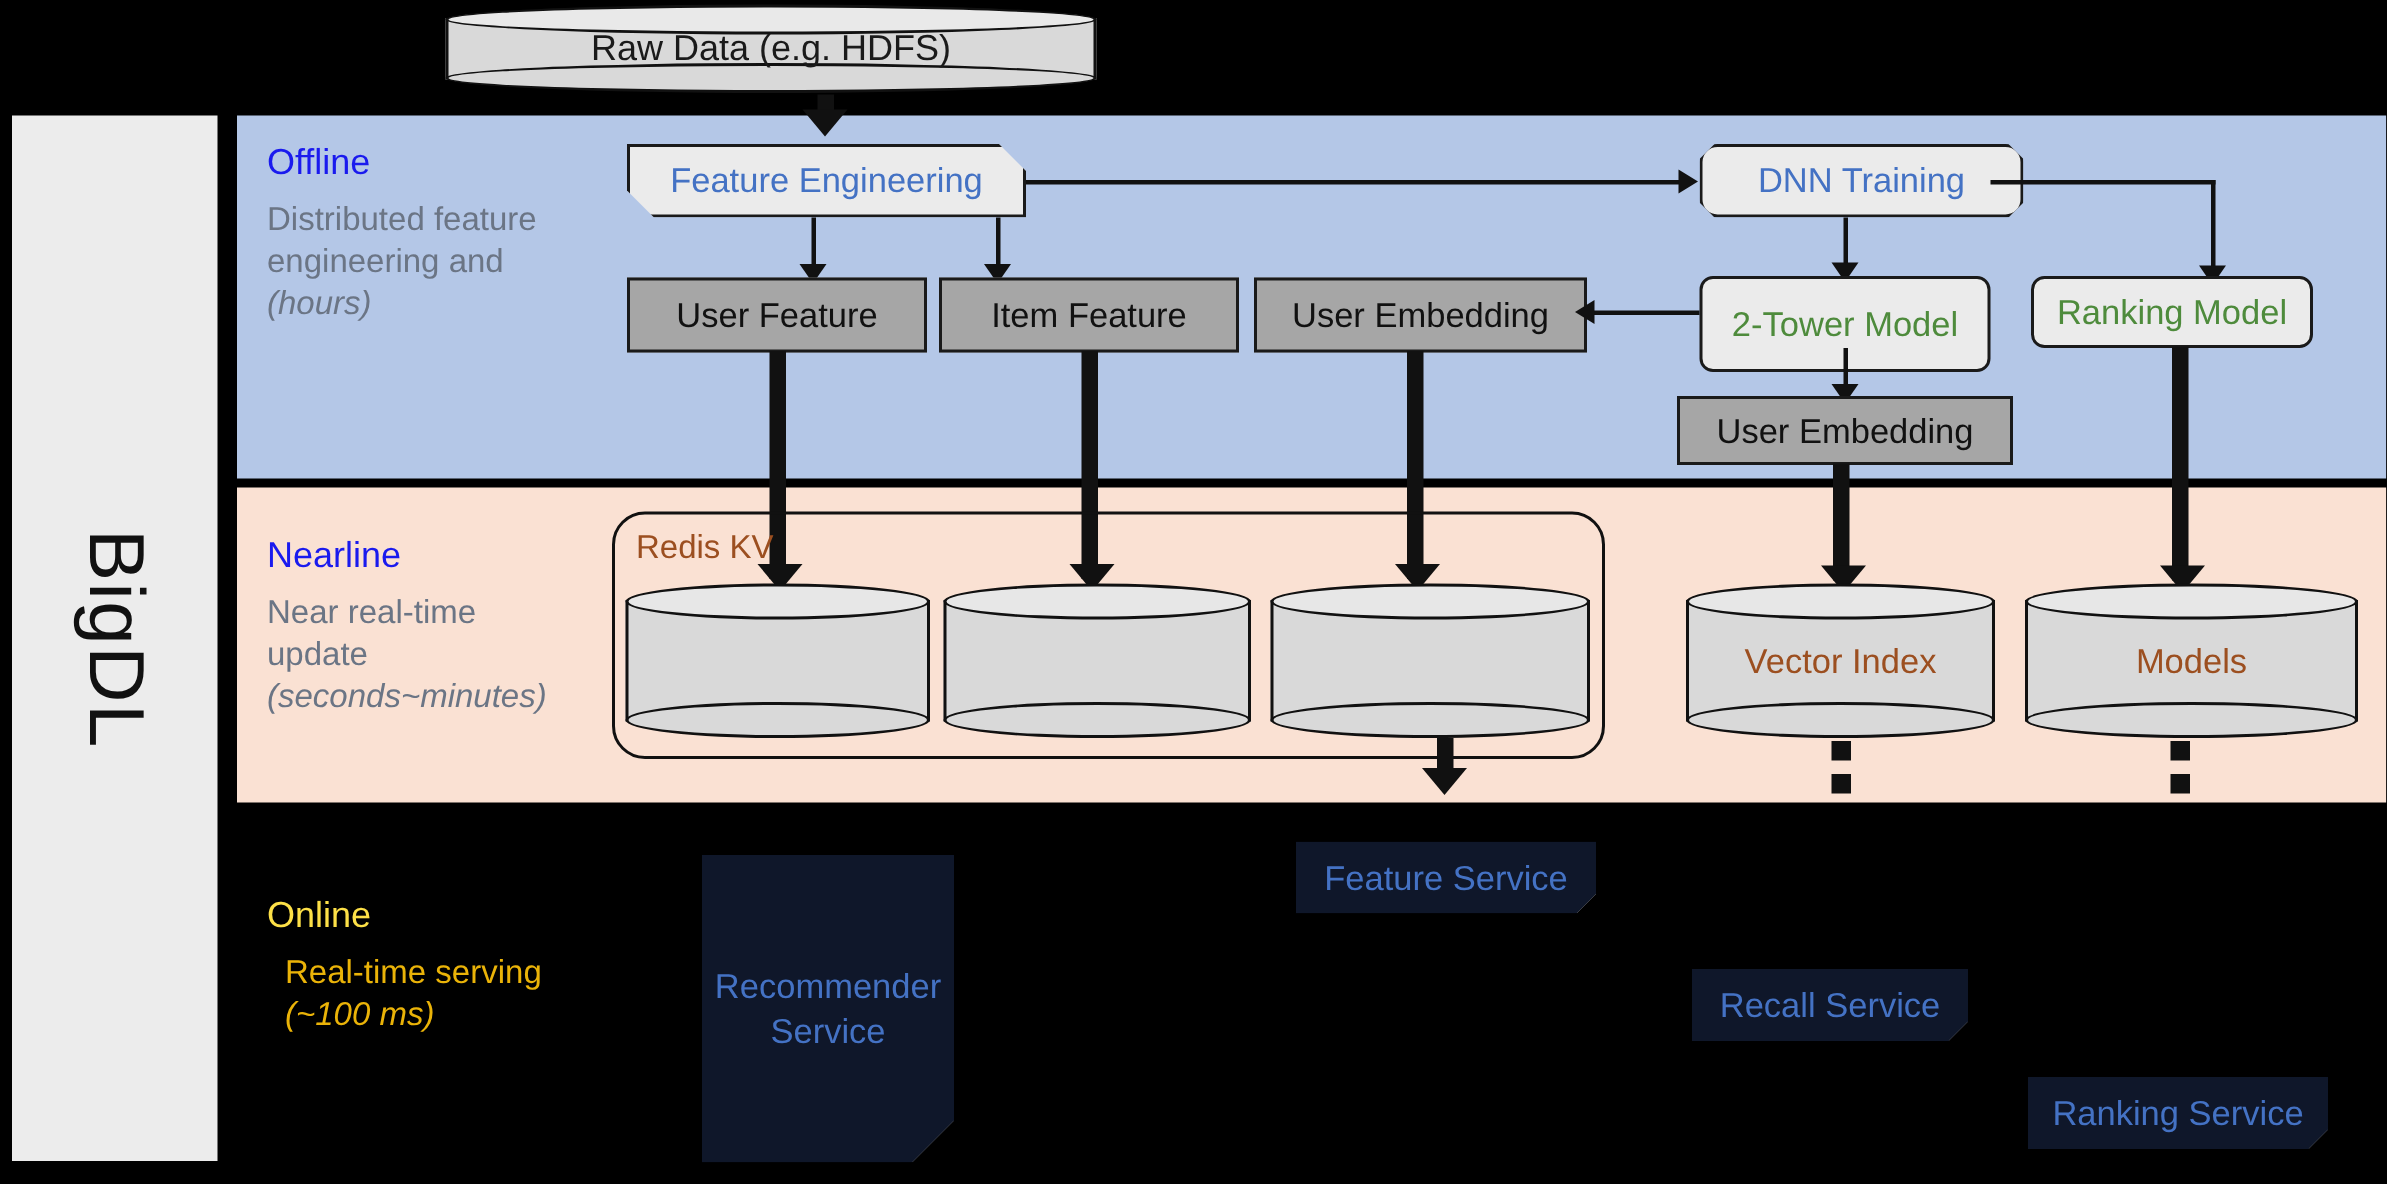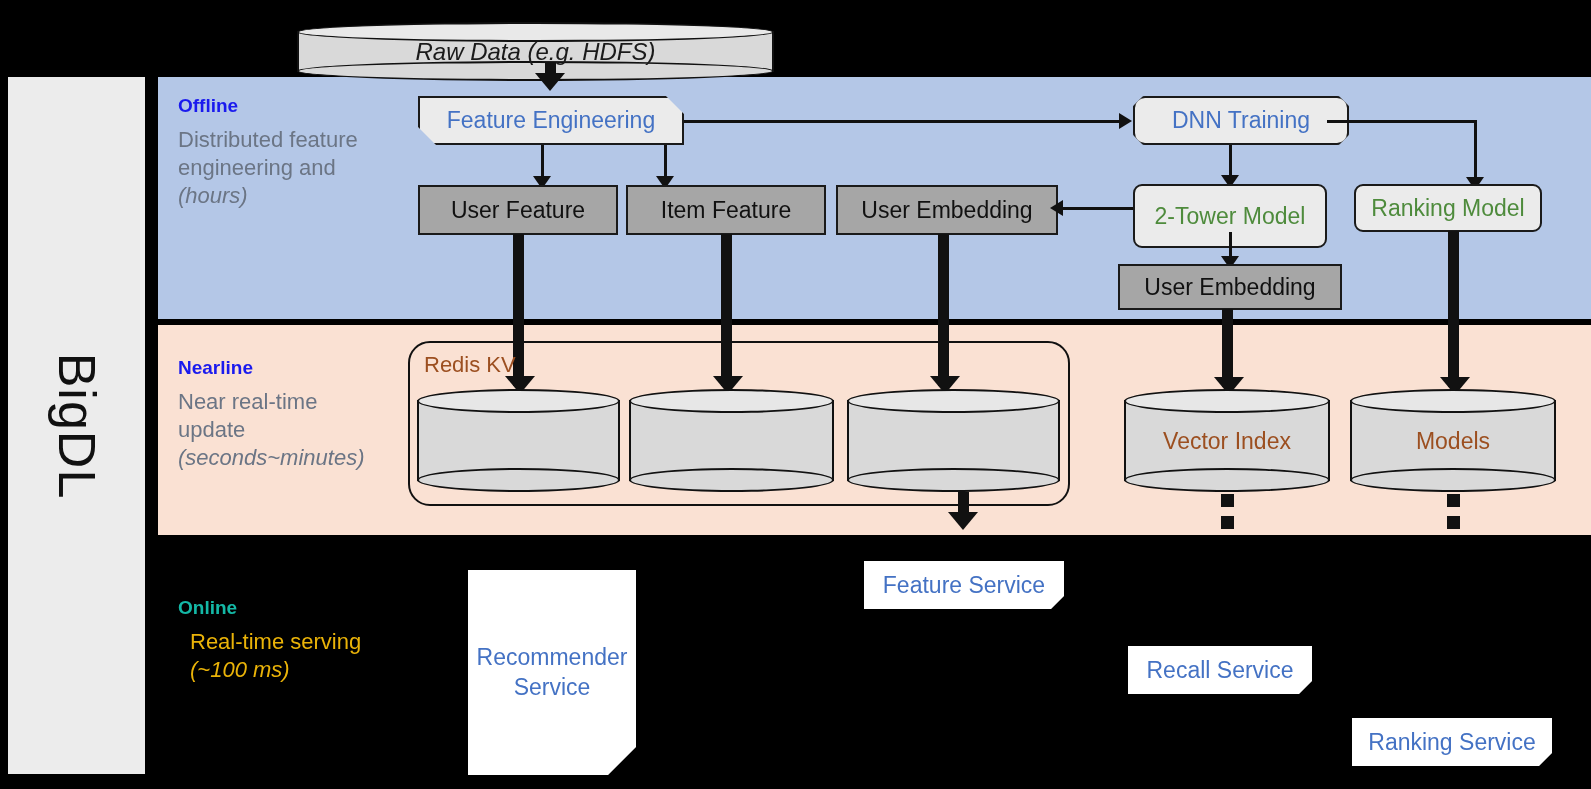--- a/index.html
+++ b/index.html
@@ -12,27 +12,27 @@
   #band-nearline{top:325px;height:210px;background:#fae1d3;}
   #band-online{top:541px;height:248px;background:#000;}
 
   
   #bigdl-rail{position:absolute;left:8px;top:77px;width:137px;height:697px;background:#ececec;}
   #bigdl-label{position:absolute;left:50%;top:50%;transform:translate(-50%,-50%) rotate(90deg);
      font-size:52px;color:#111;letter-spacing:1px;white-space:nowrap;}
 
   
   .band-caption{position:absolute;width:210px;}
-  .band-title{font-size:19px;font-weight:bold;color:#1a1aee;margin-bottom:9px;}
+  .band-title{font-size:24px;font-weight:normal;color:#1a1aee;margin-bottom:9px;}
   .band-sub{font-size:22px;color:#6b7585;line-height:1.28;}
   .band-sub i{font-style:italic;}
   #cap-offline{left:178px;top:95px;}
   #cap-nearline{left:178px;top:357px;}
   #cap-online{left:178px;top:597px;}
-  #cap-online .band-title{color:#14b8a6;}
+  #cap-online .band-title{color:#fde047;}
   #cap-online .band-sub{color:#eab308;margin-left:12px;}
 
   
   .node{position:absolute;box-sizing:border-box;display:flex;align-items:center;justify-content:center;text-align:center;}
 
   
   .proc{background:#ebebeb;border:2.5px solid #1a1a1a;border-radius:9px;font-size:23px;}
   .proc.green{color:#4e8b3c;}
 
   
@@ -50,37 +50,37 @@
   .cyl .body{position:absolute;left:0;right:0;top:11px;bottom:11px;background:#d9d9d9;
      border-left:2.5px solid #111;border-right:2.5px solid #111;}
   .cyl .top{position:absolute;left:0;right:0;top:0;height:24px;background:#e7e7e7;
      border:2.5px solid #111;border-radius:50%;box-sizing:border-box;}
   .cyl .bot{position:absolute;left:0;right:0;bottom:0;height:24px;background:#d9d9d9;
      border:2.5px solid #111;border-radius:50%;box-sizing:border-box;}
   .cyl .lbl{position:absolute;left:0;right:0;top:50%;transform:translateY(-50%);
      text-align:center;font-size:23px;color:#9c4f20;z-index:3;}
 
   
-  #rawdata{position:absolute;left:297px;top:22px;width:477px;height:59px;font-style:italic;}
+  #rawdata{position:absolute;left:297px;top:3px;width:434px;height:59px;}
   #rawdata .body{position:absolute;left:0;right:0;top:9px;bottom:9px;background:#d9d9d9;
      border-left:2.5px solid #111;border-right:2.5px solid #111;}
   #rawdata .top{position:absolute;left:0;right:0;top:0;height:20px;background:#e9e9e9;
      border:2.5px solid #111;border-radius:50%;box-sizing:border-box;}
   #rawdata .bot{position:absolute;left:0;right:0;bottom:0;height:20px;background:#d9d9d9;
      border:2.5px solid #111;border-radius:50%;box-sizing:border-box;}
   #rawdata .lbl{position:absolute;left:0;right:0;top:50%;transform:translateY(-50%);
      text-align:center;font-size:24px;color:#1a1a1a;z-index:3;}
 
   
   #redis-box{position:absolute;left:408px;top:341px;width:662px;height:165px;
      border:2.5px solid #111;border-radius:22px;box-sizing:border-box;}
   #redis-label{position:absolute;left:424px;top:352px;font-size:22px;color:#9c4f20;z-index:4;}
 
   
-  .svc{position:absolute;background:#ffffff;font-size:23px;color:#4472c4;display:flex;
+  .svc{position:absolute;background:#0f172a;font-size:23px;color:#4472c4;display:flex;
      align-items:center;justify-content:center;text-align:center;
      clip-path:polygon(0 0, 100% 0, 100% calc(100% - 13px), calc(100% - 13px) 100%, 0 100%);}
   .svc .fold{position:absolute;right:0;bottom:0;width:13px;height:13px;background:#d0d0d0;
      clip-path:polygon(100% 0, 100% 100%, 0 100%);}
   #svc-recommender{left:468px;top:570px;width:168px;height:205px;line-height:1.3;
      clip-path:polygon(0 0, 100% 0, 100% calc(100% - 28px), calc(100% - 28px) 100%, 0 100%);}
   #svc-recommender .fold{width:28px;height:28px;}
   #svc-feature{left:864px;top:561px;width:200px;height:48px;}
   #svc-recall{left:1128px;top:646px;width:184px;height:48px;}
   #svc-ranking{left:1352px;top:718px;width:200px;height:48px;}
@@ -222,21 +222,21 @@
     <div class="top"></div>
     <div class="lbl"></div>
   </div>
 
   <div class="cyl" style="left:1124px;top:389px;width:206px;height:103px;">
     <div class="body"></div>
     <div class="bot"></div>
     <div class="top"></div>
     <div class="lbl">Vector Index</div>
   </div>
-  <div class="cyl" style="left:1350px;top:389px;width:206px;height:103px;">
+  <div class="cyl" style="left:1350px;top:389px;width:206px;height:103px;padding-left:16px;">
     <div class="body"></div>
     <div class="bot"></div>
     <div class="top"></div>
     <div class="lbl">Models</div>
   </div>
 
   <div class="ln thick" style="left:958px;top:492px;height:26px;"></div>
   <div class="ahead-d big" style="left:948px;top:512px;"></div>
 
   <div class="dot" style="left:1221px;top:494px;"></div>

